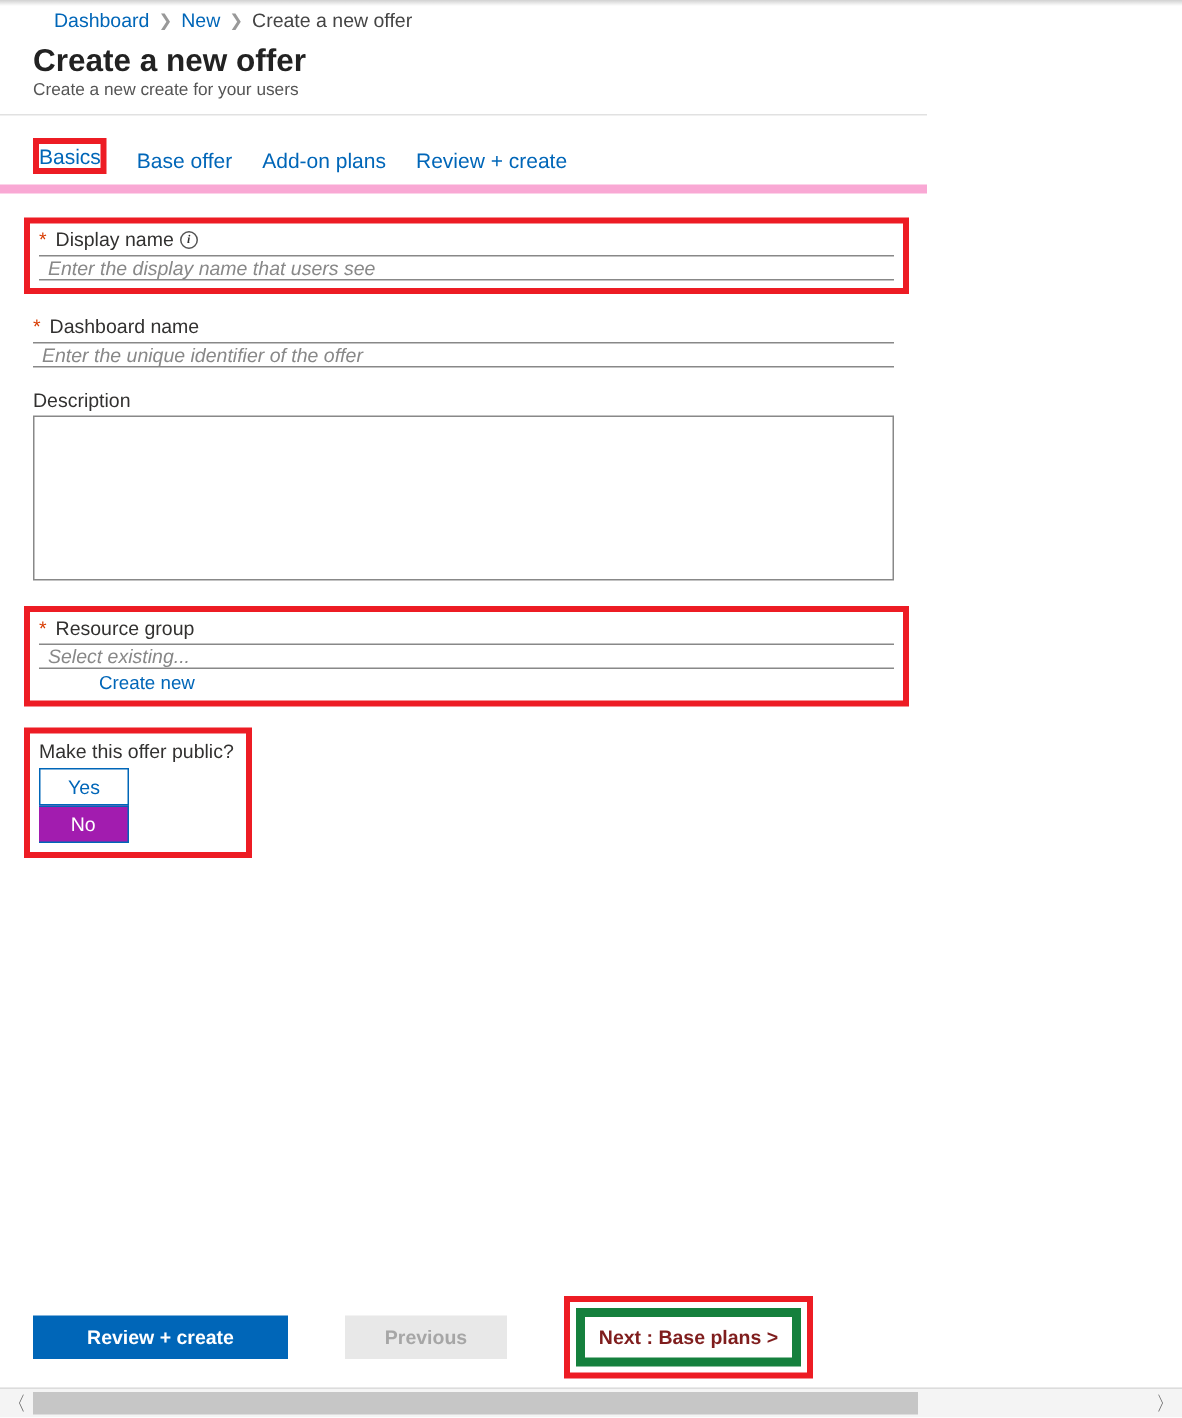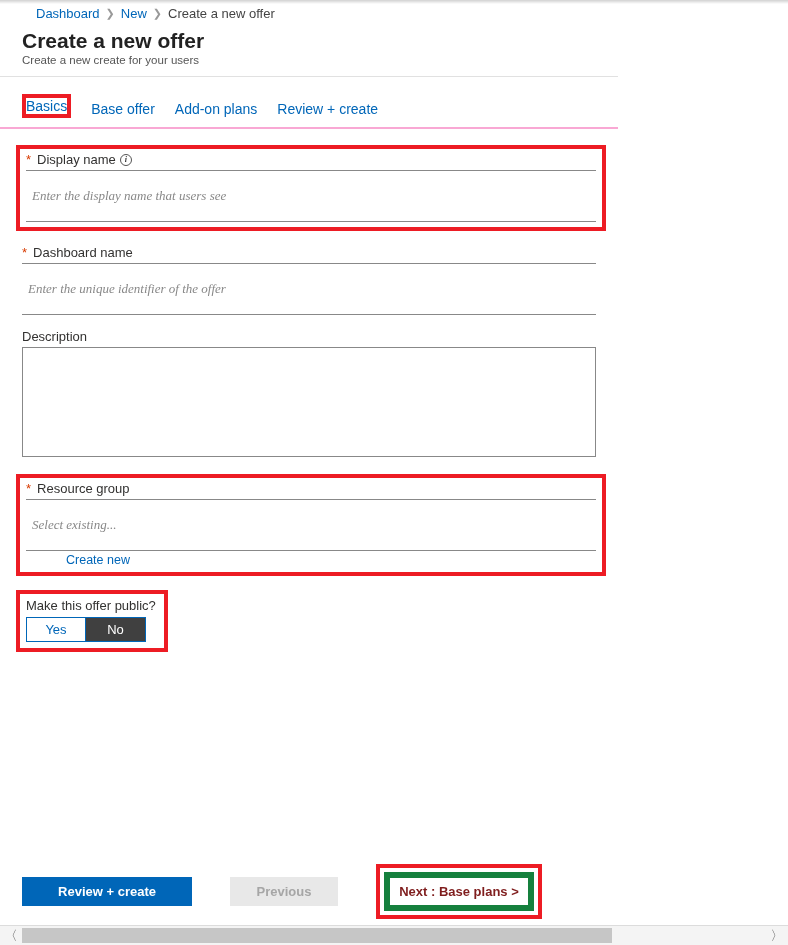--- a/index.html
+++ b/index.html
@@ -50,21 +50,21 @@
       font-size: 11.5px;
       color: #555;
       margin-top: 1px;
     }
     
     .tabs-row {
       display: flex;
       align-items: center;
       gap: 20px;
       padding: 18px 0 0 22px;
-      border-bottom: 2px solid #f9a8d4;
+      border-bottom: 6px solid #f9a8d4;
       height: 52px;
     }
     .tab {
       font-size: 14px;
       color: #0066b8;
       padding: 6px 0 10px 0;
       cursor: pointer;
     }
     .tab.active-tab-wrap {
       border: 4px solid #ed1c24;
@@ -108,27 +108,27 @@
       font-family: Georgia, serif;
       color: #333;
       line-height: 1;
       font-weight: bold;
     }
     .text-input, .select-input {
       width: 100%;
       border: none;
       border-top: 1px solid #888;
       border-bottom: 1px solid #888;
-      padding: 17px 6px;
+      padding: 0 6px;
       font-size: 13px;
       font-style: italic;
       color: #0f172a;
       background: #fff;
       outline: none;
-      font-family: Liberation Serif, serif;
+      font-family: Liberation Sans, sans-serif;
     }
     .text-input::placeholder, .select-input { color: #888; font-style: italic; }
     textarea.desc {
       width: 100%;
       height: 110px;
       border: 1px solid #888;
       resize: none;
       font-family: inherit;
       font-size: 13px;
       padding: 4px;
@@ -145,35 +145,36 @@
     
     .toggle-block {
       border: 4px solid #ed1c24;
       padding: 4px 8px 6px 6px;
       display: inline-block;
       margin-left: -6px;
     }
     .toggle-row {
       display: flex;
       margin-top: 4px;
+      flex-direction: column;
     }
     .toggle-btn {
       width: 60px;
       text-align: center;
       padding: 4px 0;
       font-size: 13px;
       border: 1px solid #0066b8;
       cursor: pointer;
     }
     .toggle-btn.yes {
       background: #fff;
       color: #0066b8;
     }
     .toggle-btn.no {
-      background: #404040;
+      background: #a21caf;
       color: #fff;
       border-left: none;
     }
     
     .footer-bar {
       position: absolute;
       left: 0;
       bottom: 26px;
       width: 618px;
       padding: 0 22px;

